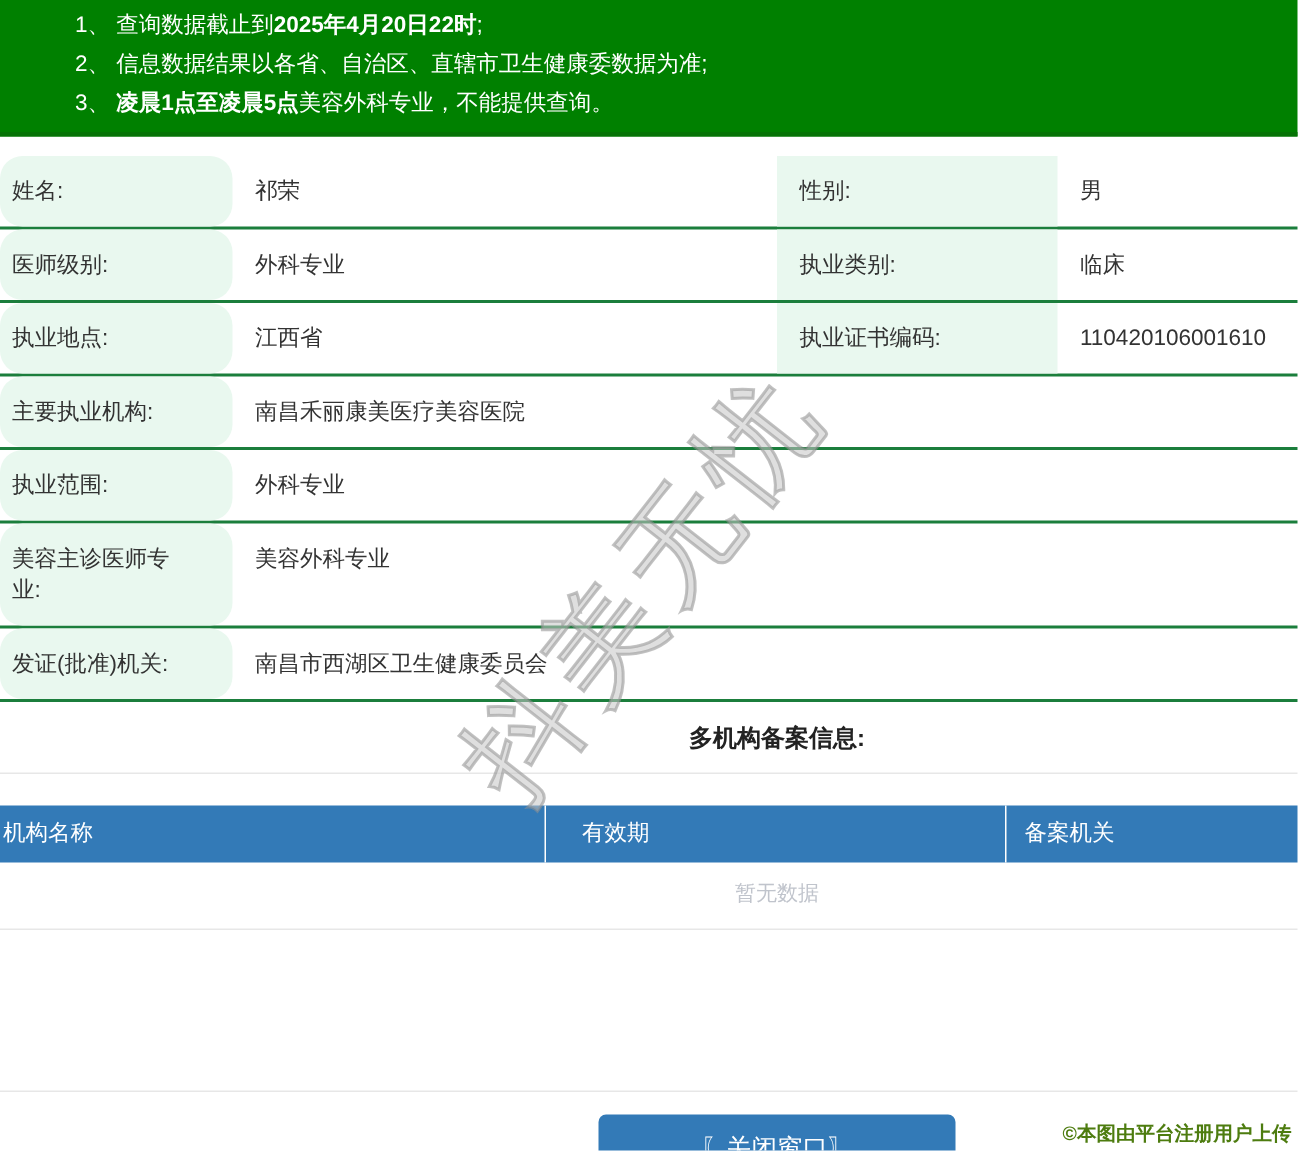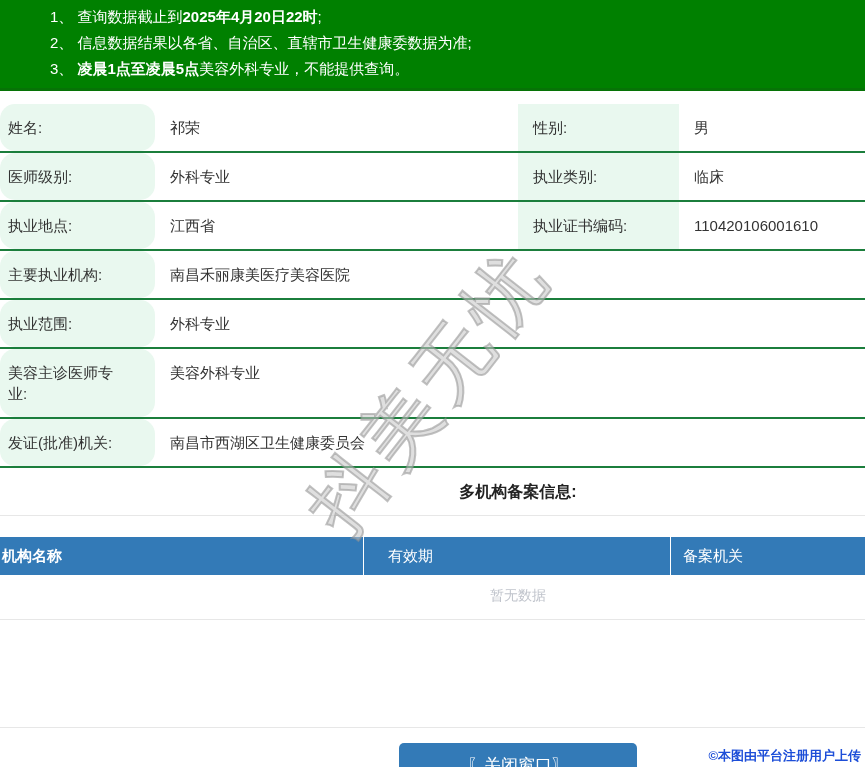--- a/index.html
+++ b/index.html
@@ -21,35 +21,35 @@
 
   
   .info-table{margin-top:13px;}
   .irow{display:flex;border-bottom:2px solid #1b7e3c;}
   .cell{
     box-sizing:border-box;padding:13px 15px;font-size:15px;line-height:21px;color:#333;
   }
   .cell.l1{width:155px;background:#e9f8ef;padding-left:8px;padding-right:8px;border-radius:15px;}
   .cell.l1 span{display:inline-block;max-width:119px;}
   .cell.v1{width:363px;}
-  .cell.l2{width:161px;background:#e9f8ef;}
+  .cell.l2{width:187px;background:#e9f8ef;}
   .cell.v2{flex:1;}
   .cell.vfull{flex:1;}
 
   
   .section-title{
     text-align:center;font-size:16px;font-weight:bold;color:#222;
     padding:14px 0 12px 0;
   }
   .hr{border-top:1px solid #e7e7e7;height:0;}
   .org-header{
     display:flex;margin-top:21px;height:38px;background:#337ab7;color:#fff;font-size:15px;
   }
   .org-header .hcell{box-sizing:border-box;line-height:38px;}
-  .org-header .h1{width:363px;padding-left:2px;font-weight:bold;}
+  .org-header .h1{width:363px;padding-left:2px;}
   .org-header .h2{width:307px;padding-left:24px;border-left:1px solid #fff;}
   .org-header .h3{flex:1;padding-left:12px;border-left:1px solid #fff;}
   .empty-row{
     text-align:center;color:#c0c4cc;font-size:14px;padding:12px 0 14px 0;
   }
   .spacer{height:107px;}
 
   
   .btn-wrap{margin-top:15px;}
   .close-btn{
@@ -63,21 +63,21 @@
     position:absolute;left:430px;top:392px;
     transform:translate(-50%,-50%) rotate(-52deg);
     font-size:76px;letter-spacing:8px;white-space:nowrap;
     color:rgba(255,255,255,0.25);
     -webkit-text-stroke:2px rgba(145,145,145,0.55);
     text-shadow:0 0 1px rgba(150,150,150,0.4);
     z-index:6;pointer-events:none;
   }
   .copyright{
     position:absolute;right:4px;bottom:2px;z-index:7;
-    font-size:13px;font-weight:bold;color:#1d4ed8;
+    font-size:13px;font-weight:bold;color:#4d7c0f;
     text-shadow:-1px 0 #fff,1px 0 #fff,0 -1px #fff,0 1px #fff,
                 -1px -1px #fff,1px 1px #fff,-1px 1px #fff,1px -1px #fff;
     margin-left:24px;
   }
 </style>
 </head>
 <body>
 
 <div class="viewport">
   <div class="page">

